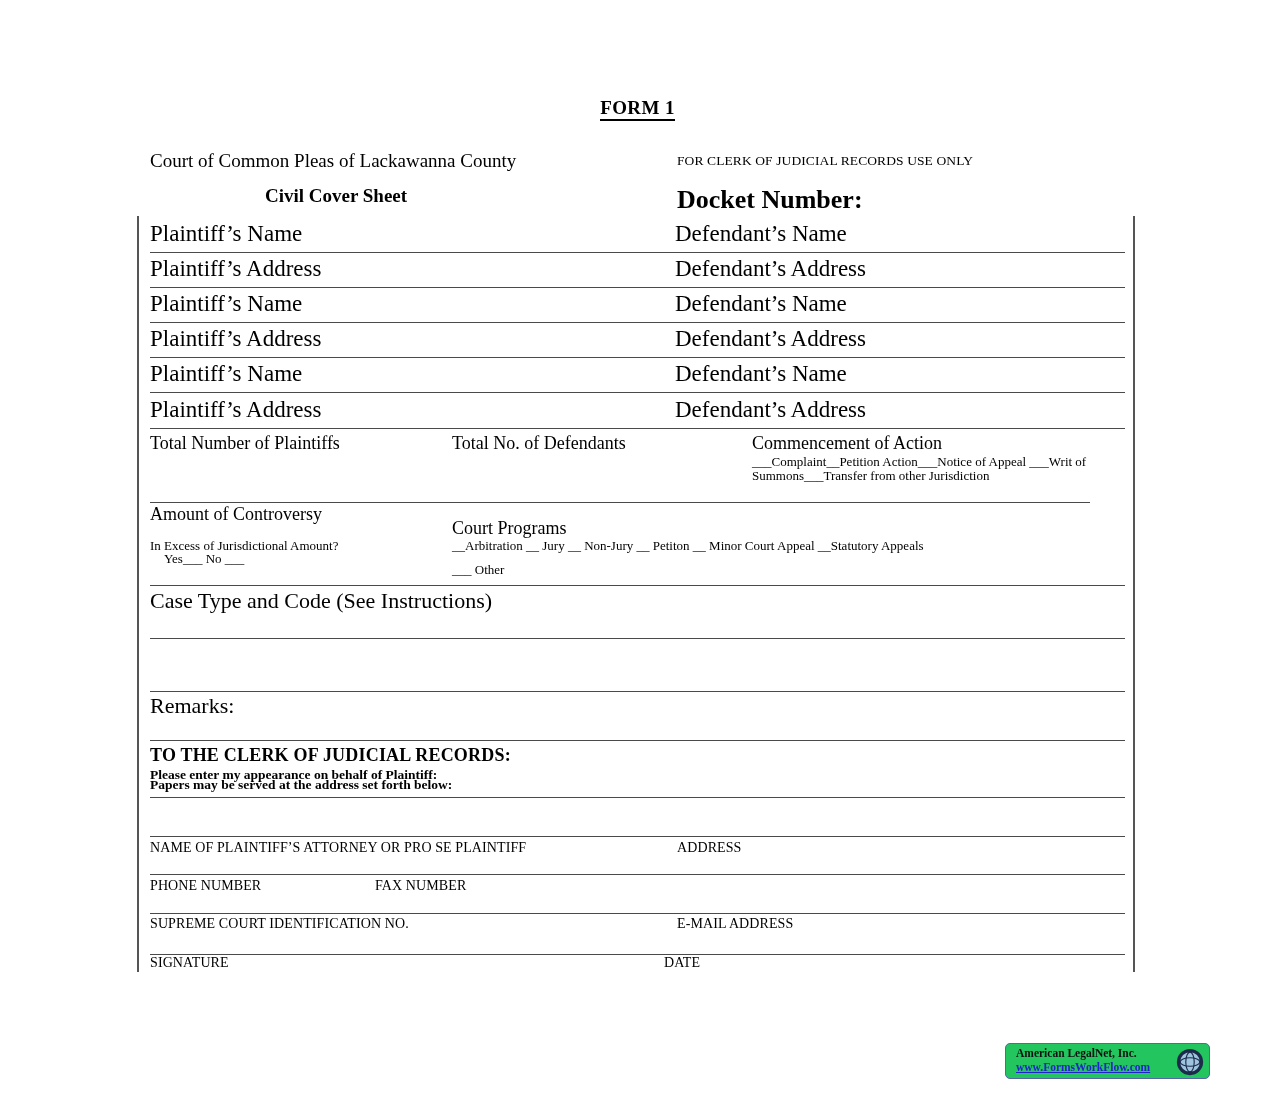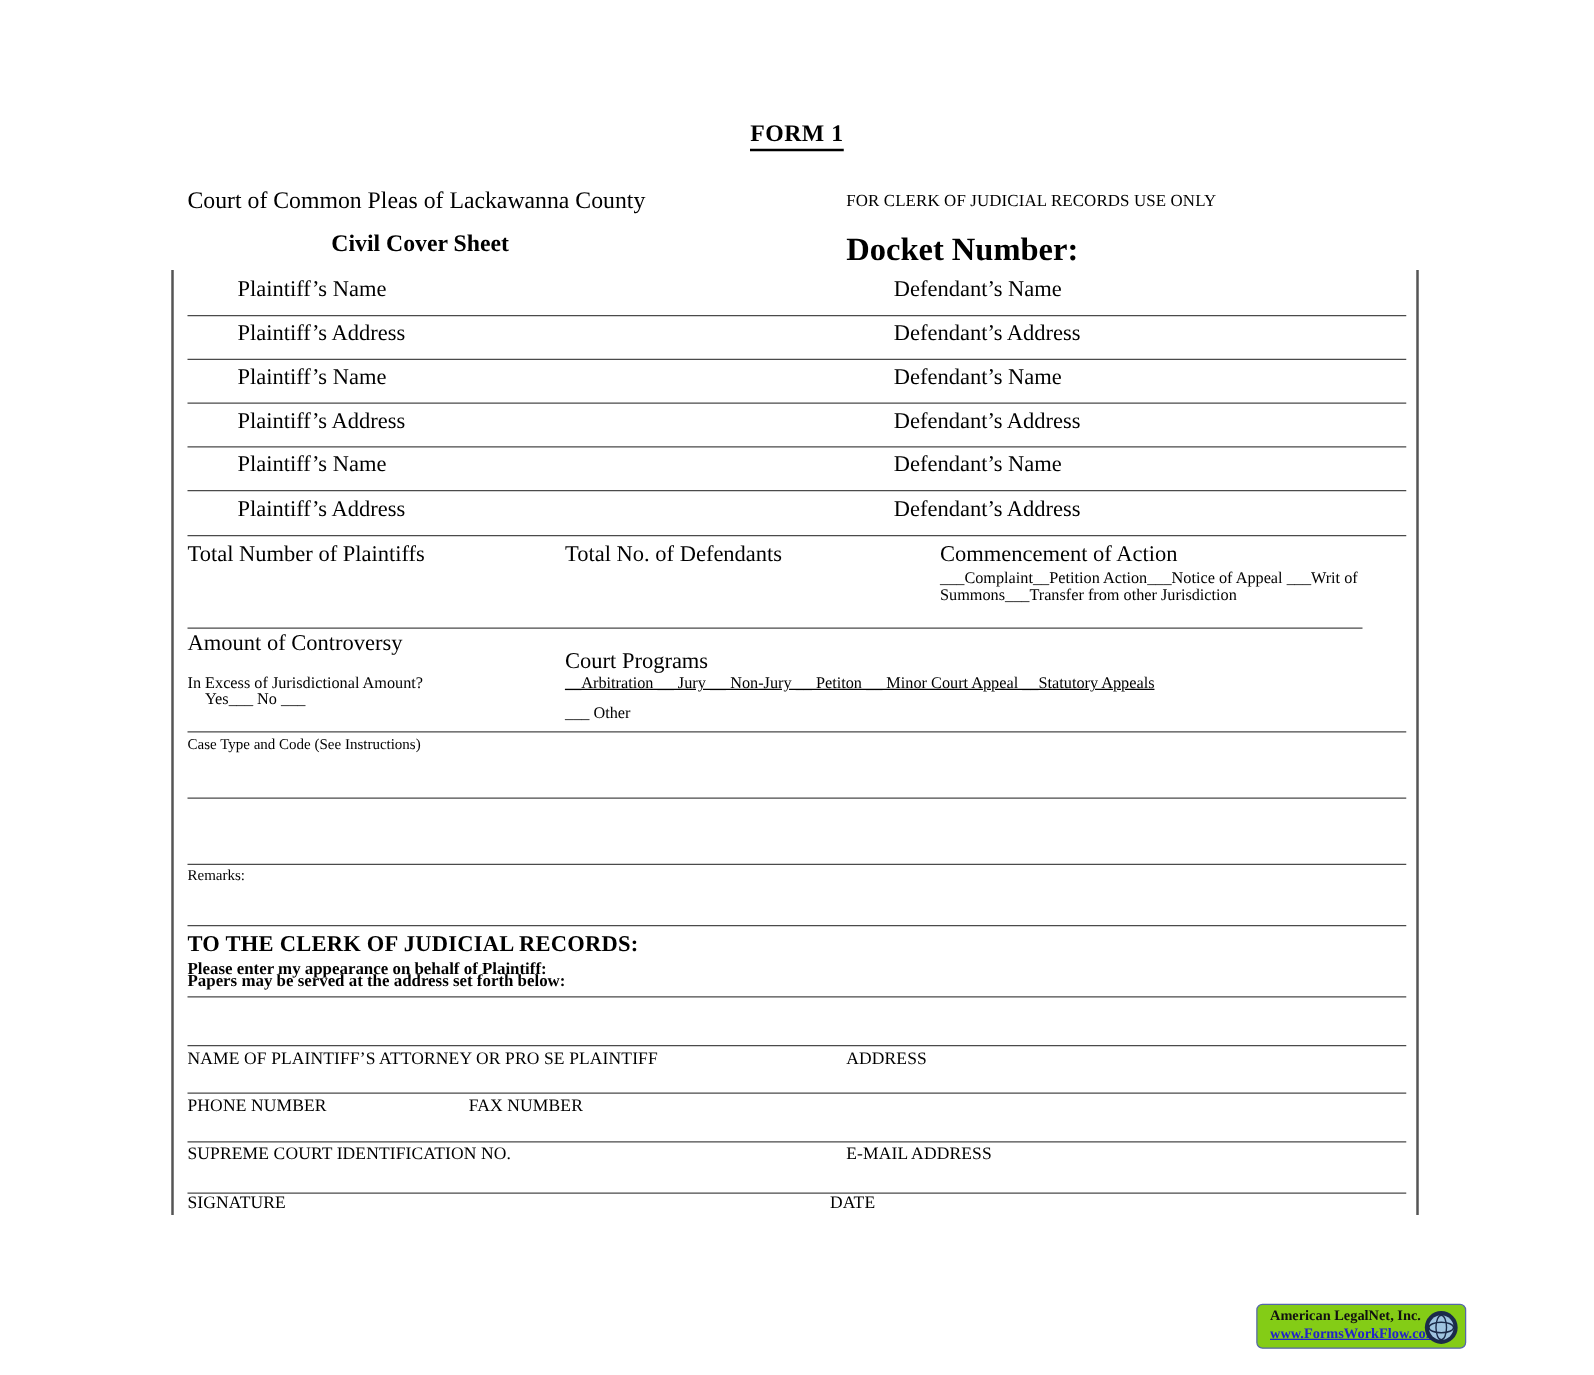--- a/index.html
+++ b/index.html
@@ -74,43 +74,42 @@
     position: absolute;
     left: 150px;
     width: 975px;
     height: 0;
     border-top: 1.5px solid #4a4a4a;
   }
   .rule.short { width: 940px; }
 
   .pd-label {
     position: absolute;
-    font-size: 18px;
-    white-space: nowrap;
-    margin-left: 40px;
+    font-size: 23px;
+    white-space: nowrap;
   }
   .col-l { left: 150px; }
   .col-r { left: 675px; }
 
   .sec-head {
     position: absolute;
     font-size: 18px;
     white-space: nowrap;
   }
   .sec-sub {
     position: absolute;
     font-size: 13px;
     line-height: 14px;
   }
   .sec-sub-wide { width: 380px; }
-  .cp-sub { width: 600px; text-decoration: underline; }
+  .cp-sub { width: 600px; }
 
   .big-label {
     position: absolute;
-    font-size: 12px;
+    font-size: 22px;
     white-space: nowrap;
   }
 
   .clerk-head {
     position: absolute;
     left: 150px; top: 745px;
     font-size: 18px;
     font-weight: bold;
     letter-spacing: 0.2px;
   }
@@ -127,24 +126,24 @@
     font-size: 14px;
     letter-spacing: 0.1px;
     white-space: nowrap;
     margin-top: 39px;
   }
 
   
   .logo-box {
     position: absolute;
     left: 1005px; top: 1043px;
-    width: 168px; height: 36px;
+    width: 205px; height: 36px;
     border: 1px solid #5566aa;
     border-radius: 5px;
-    background: #84cc16;
+    background: #22c55e;
     box-sizing: border-box;
   }
   .logo-line1 {
     position: absolute;
     left: 10px; top: 3px;
     font-size: 11.5px;
     font-weight: bold;
     font-family: "Liberation Serif", serif;
     color: #111;
   }

